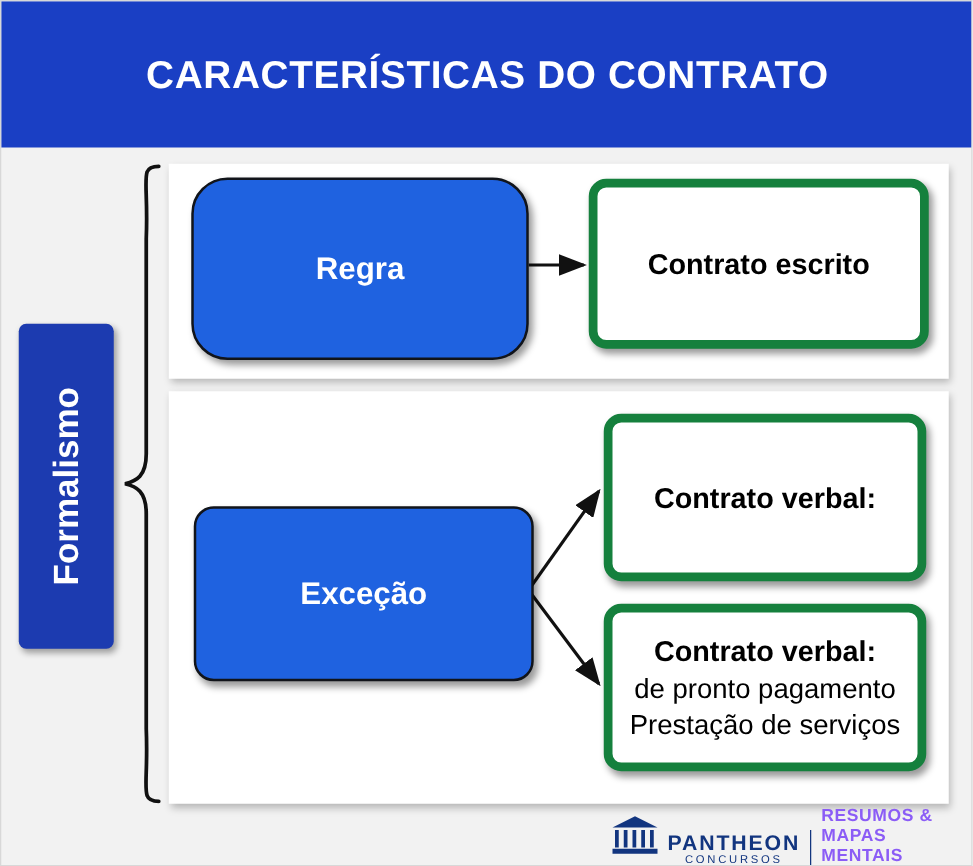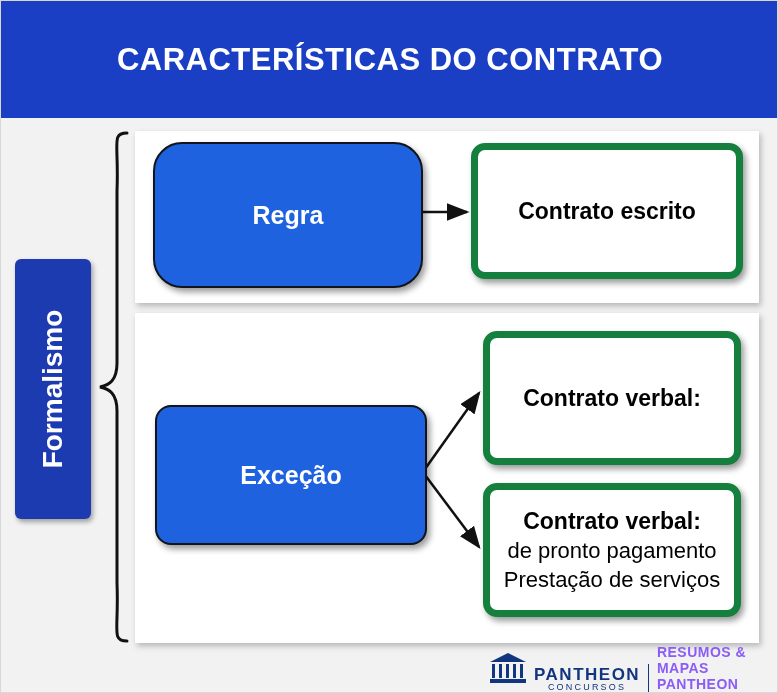--- a/index.html
+++ b/index.html
@@ -302,18 +302,18 @@
       <rect x="2" y="28" width="36" height="4" fill="#12357f"></rect>
     </svg>
     <div class="logo-text">
       <div class="logo-main">
         <div class="logo-pantheon">PANTHEON</div>
         <div class="logo-concursos">CONCURSOS</div>
       </div>
       <div class="logo-divider"></div>
       <div class="logo-right">
         <span>RESUMOS &amp;</span>
-        <span>MAPAS PANTHEON</span>
+        <span>MAPAS MENTAIS</span>
       </div>
     </div>
   </div>
 
 </div>
 
 </body></html>

